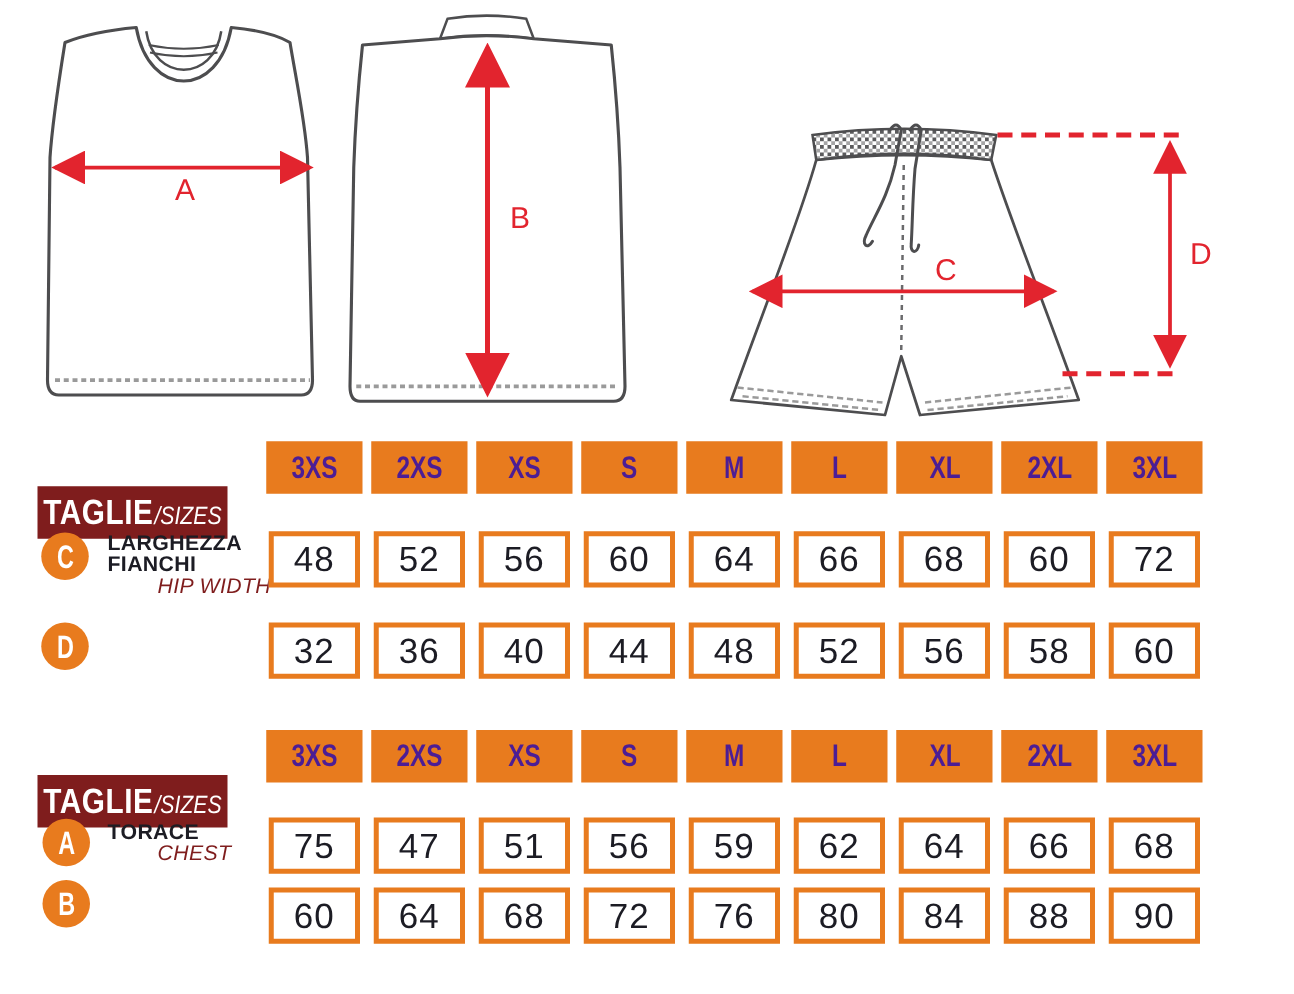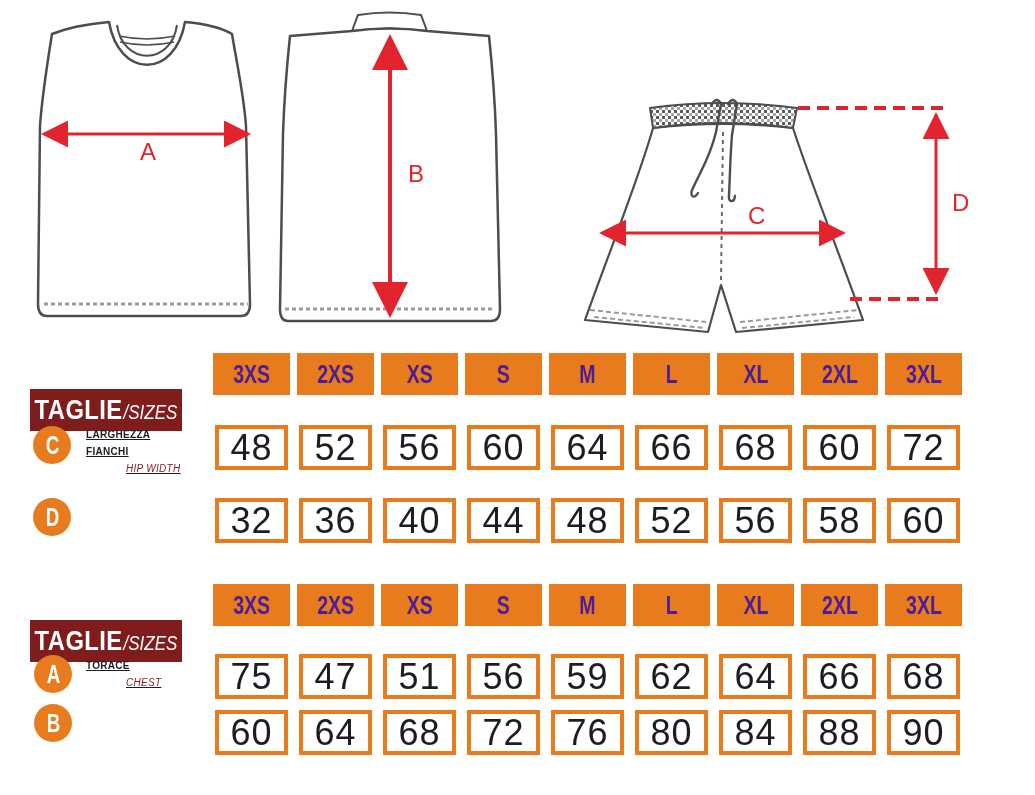--- a/index.html
+++ b/index.html
@@ -29,39 +29,39 @@
   .sizes .size-box:nth-child(5){left:549px}
   .sizes .size-box:nth-child(6){left:633px}
   .sizes .size-box:nth-child(7){left:717px}
   .sizes .size-box:nth-child(8){left:801px}
   .sizes .size-box:nth-child(9){left:885px}
   
   .vrow{position:absolute;left:0;width:1035px;height:45px;}
   .val-box{
     position:absolute;top:0;width:65px;height:37px;border:4px solid #E87B1E;background:#fff;
     display:flex;align-items:center;justify-content:center;
-    font-size:36px;color:#1c1c24;letter-spacing:1px;
+    font-size:28px;color:#1c1c24;letter-spacing:1px;
   }
   .vrow .val-box:nth-child(1){left:215px}
   .vrow .val-box:nth-child(2){left:299px}
   .vrow .val-box:nth-child(3){left:383px}
   .vrow .val-box:nth-child(4){left:467px}
   .vrow .val-box:nth-child(5){left:551px}
   .vrow .val-box:nth-child(6){left:635px}
   .vrow .val-box:nth-child(7){left:719px}
   .vrow .val-box:nth-child(8){left:803px}
   .vrow .val-box:nth-child(9){left:887px}
   
   .circle{
     position:absolute;width:38px;height:38px;border-radius:50%;background:#E87B1E;color:#fff;
     display:flex;align-items:center;justify-content:center;
   }
   .circle span{font-weight:bold;font-size:26px;transform:scaleX(.72);}
-  .row-label{position:absolute;left:86px;color:#1c1c24;font-size:10px;font-weight:bold;
-    line-height:17px;letter-spacing:.3px;text-decoration:underline;}
+  .row-label{position:absolute;left:86px;color:#1c1c24;font-size:17px;font-weight:bold;
+    line-height:17px;letter-spacing:.3px;}
   .row-label .sub{font-style:italic;font-weight:normal;color:#7f1d1d;margin-left:40px;}
   
   .diagram{position:absolute;}
   svg{display:block;}
 </style>
 </head>
 <body>
 
 <div class="stage">
 

